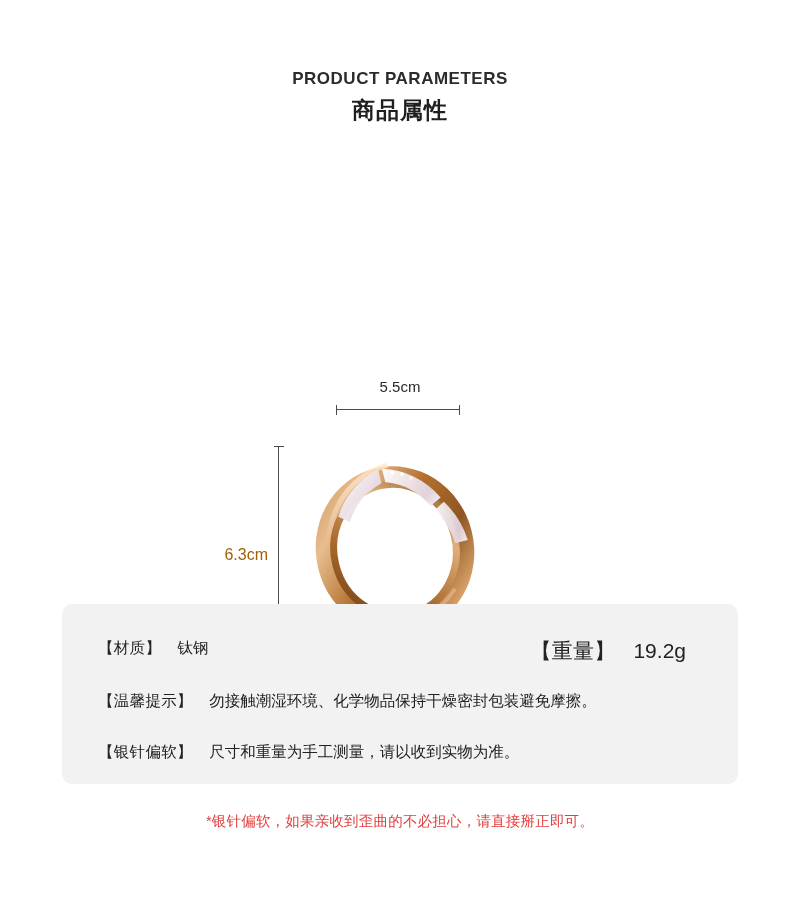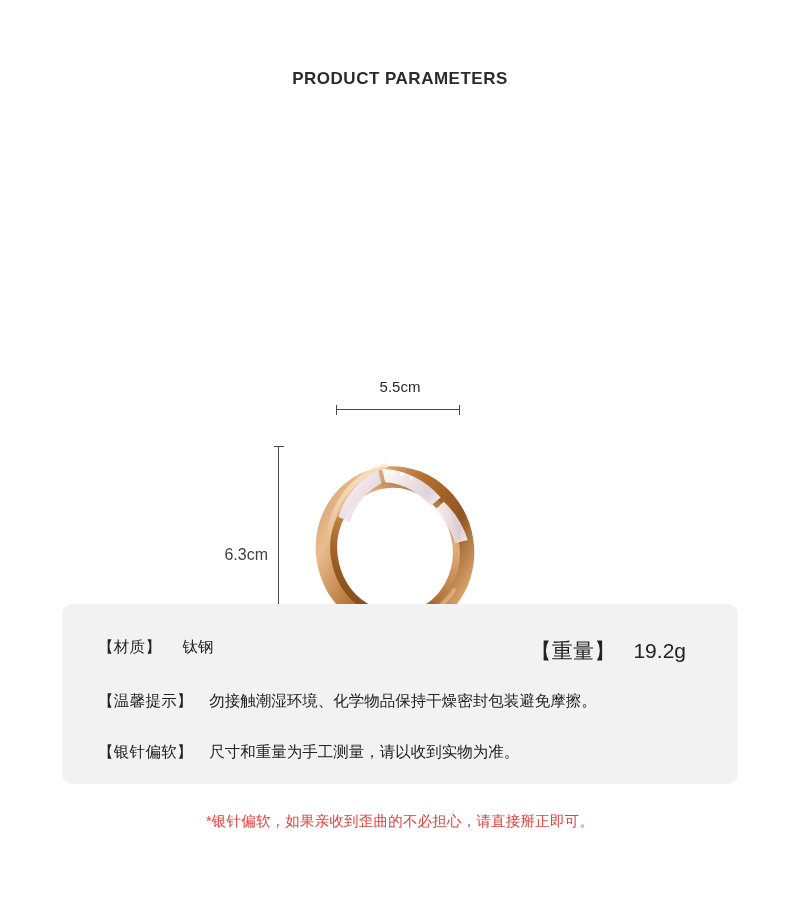--- a/index.html
+++ b/index.html
@@ -109,21 +109,21 @@
   }
   .dim-height-bar .cap.top { top: 0; }
   .dim-height-bar .cap.bottom { bottom: 0; }
   .dim-height-label {
     position: absolute;
     top: 366px;
     left: 198px;
     width: 70px;
     text-align: right;
     font-size: 16px;
-    color: #404040;
+    color: #a16207;
   }
 
   
   .bracelet {
     position: absolute;
     top: 282px;
     left: 312px;
     width: 166px;
     height: 176px;
   }
@@ -140,21 +140,21 @@
   }
   .spec-row {
     position: absolute;
     left: 36px;
     right: 30px;
     font-size: 15.5px;
     color: #222222;
     line-height: 22px;
     white-space: nowrap;
   }
-  .spec-row.r1 { top: 33px; font-family: Liberation Mono, monospace; }
+  .spec-row.r1 { top: 33px; }
   .spec-row.r2 { top: 86px; }
   .spec-row.r3 { top: 137px; }
 
   .spec-key {
     font-weight: 400;
     letter-spacing: 0.3px;
   }
   .spec-val {
     margin-left: 12px;
   }
@@ -176,20 +176,21 @@
     font-size: 14.5px;
     color: #e0403f;
     letter-spacing: 0.2px;
   }
 </style>
 </head>
 <body>
 
 <div class="header">
   <div class="header-en">PRODUCT PARAMETERS</div>
+  <div class="header-cn">商品属性</div>
 </div>
 
 <div class="diagram">
 
   <div class="dim-width-label">5.5cm</div>
   <div class="dim-width-bar">
     <div class="line"></div>
     <div class="cap left"></div>
     <div class="cap right"></div>
   </div>

